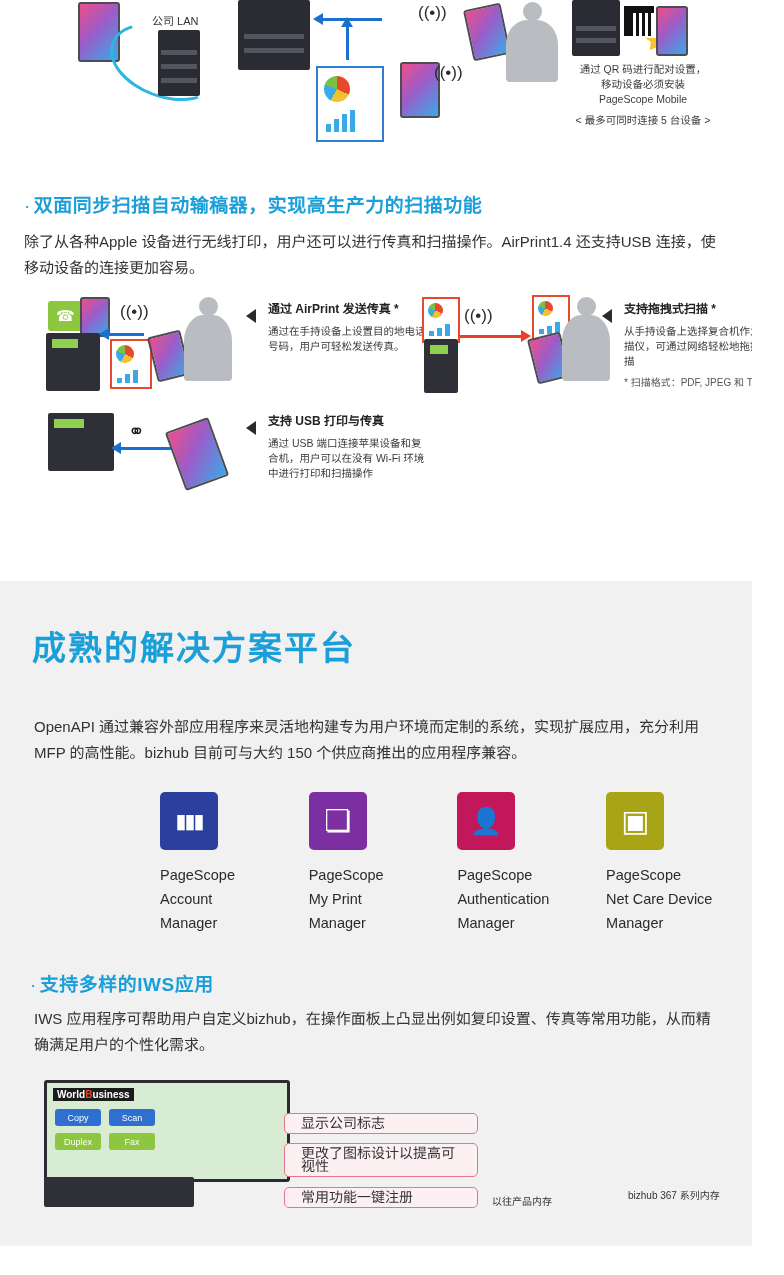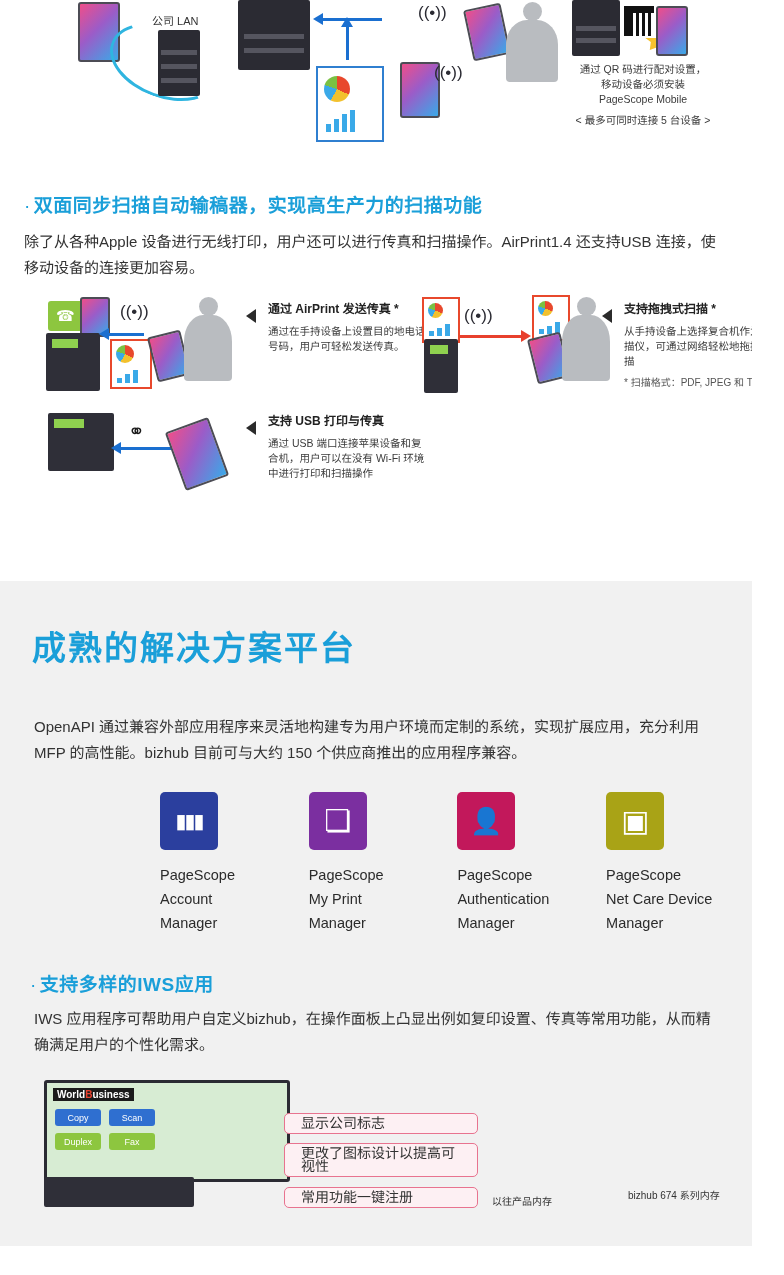--- a/index.html
+++ b/index.html
@@ -593,15 +593,15 @@
       <span>显示公司标志</span>
     </div>
     <div class="callout" style="left:284px; top:562px; width:160px;">
       <span>更改了图标设计以提高可视性</span>
     </div>
     <div class="callout" style="left:284px; top:606px; width:160px;">
       <span>常用功能一键注册</span>
     </div>
 
     <div class="foot-note" style="left:460px; top:612px;margin-left:32px;">以往产品内存</div>
-    <div class="foot-note" style="left:628px; top:606px;">bizhub 674 系列内存</div>
+    <div class="foot-note" style="left:628px; top:606px;">bizhub 367 系列内存</div>
   </div>
 </div>
 
 </body></html>

